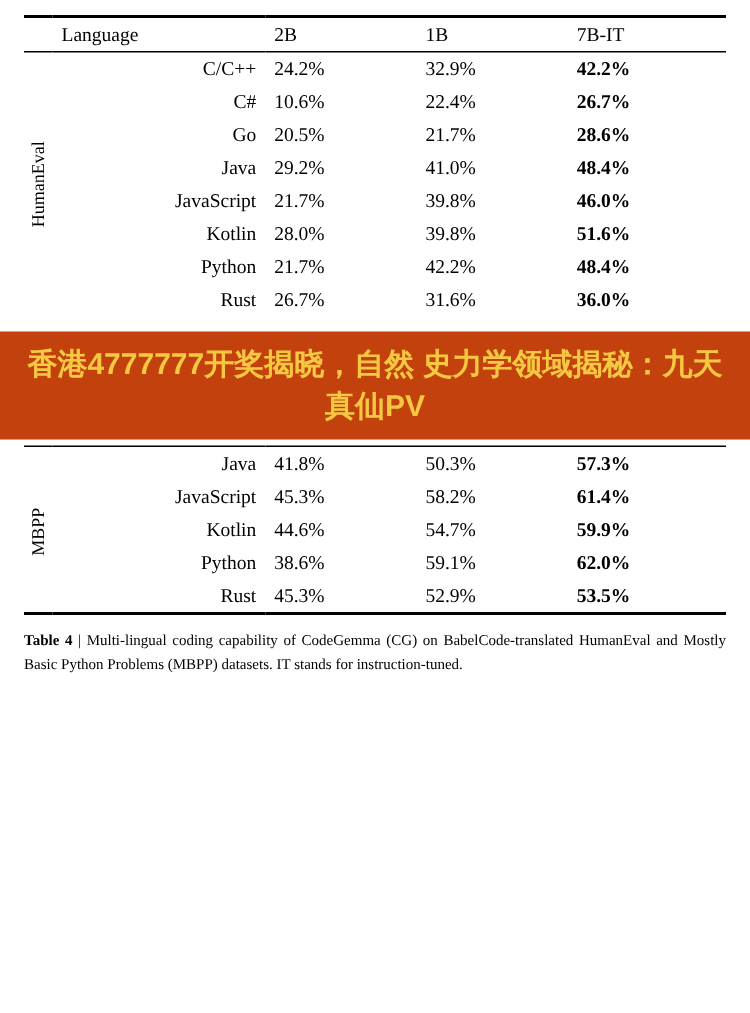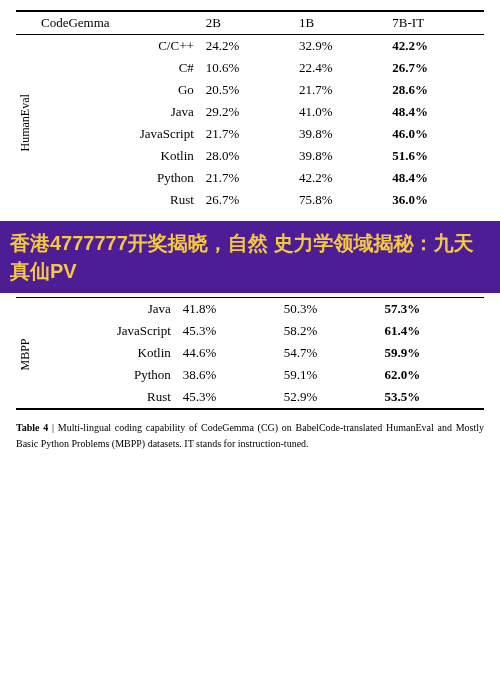--- a/index.html
+++ b/index.html
@@ -47,22 +47,23 @@
     }
 
     .header-row th {
       border-top: 2px solid #000;
       border-bottom: 1px solid #000;
       font-weight: normal;
     }
 
     .overlay-banner {
       position: relative;
-      background-color: #4c1d95;
+      background-color: #c2410c;
       color: #f5c842;
+      text-align: center;
       font-size: 20px;
       font-weight: bold;
       font-family: 'SimHei', 'Microsoft YaHei', Arial, sans-serif;
       padding: 8px 10px;
       line-height: 1.4;
       margin: 4px -16px;
       z-index: 10;
     }
 
     .caption {
@@ -77,21 +78,21 @@
       font-weight: bold;
     }
   </style>
 </head>
 <body>
 
 <table>
   <thead>
     <tr class="header-row">
       <th style="width:16px;"></th>
-      <th style="text-align:left;">CodeGemma</th>
+      <th style="text-align:left;">Language</th>
       <th>2B</th>
       <th>1B</th>
       <th>7B-IT</th>
     </tr>
   </thead>
   <tbody id="humaneval-body">
   <tr style="border-top: none;">
         <td class="rotated-label" rowspan="8">HumanEval</td>
         <td class="lang-col">C/C++</td>
         <td>24.2%</td>
@@ -130,21 +131,21 @@
       </tr>
       <tr>
         <td class="lang-col">Python</td>
         <td>21.7%</td>
         <td>42.2%</td>
         <td class="bold">48.4%</td>
       </tr>
       <tr>
         <td class="lang-col">Rust</td>
         <td>26.7%</td>
-        <td>75.8%</td>
+        <td>31.6%</td>
         <td class="bold">36.0%</td>
       </tr>
     </tbody>
 </table>
 
 <div class="overlay-banner" id="overlay-text">香港4777777开奖揭晓，自然
 史力学领域揭秘：九天真仙PV</div>
 
 <table style="margin-top:0;">
   <tbody id="mbpp-body">

